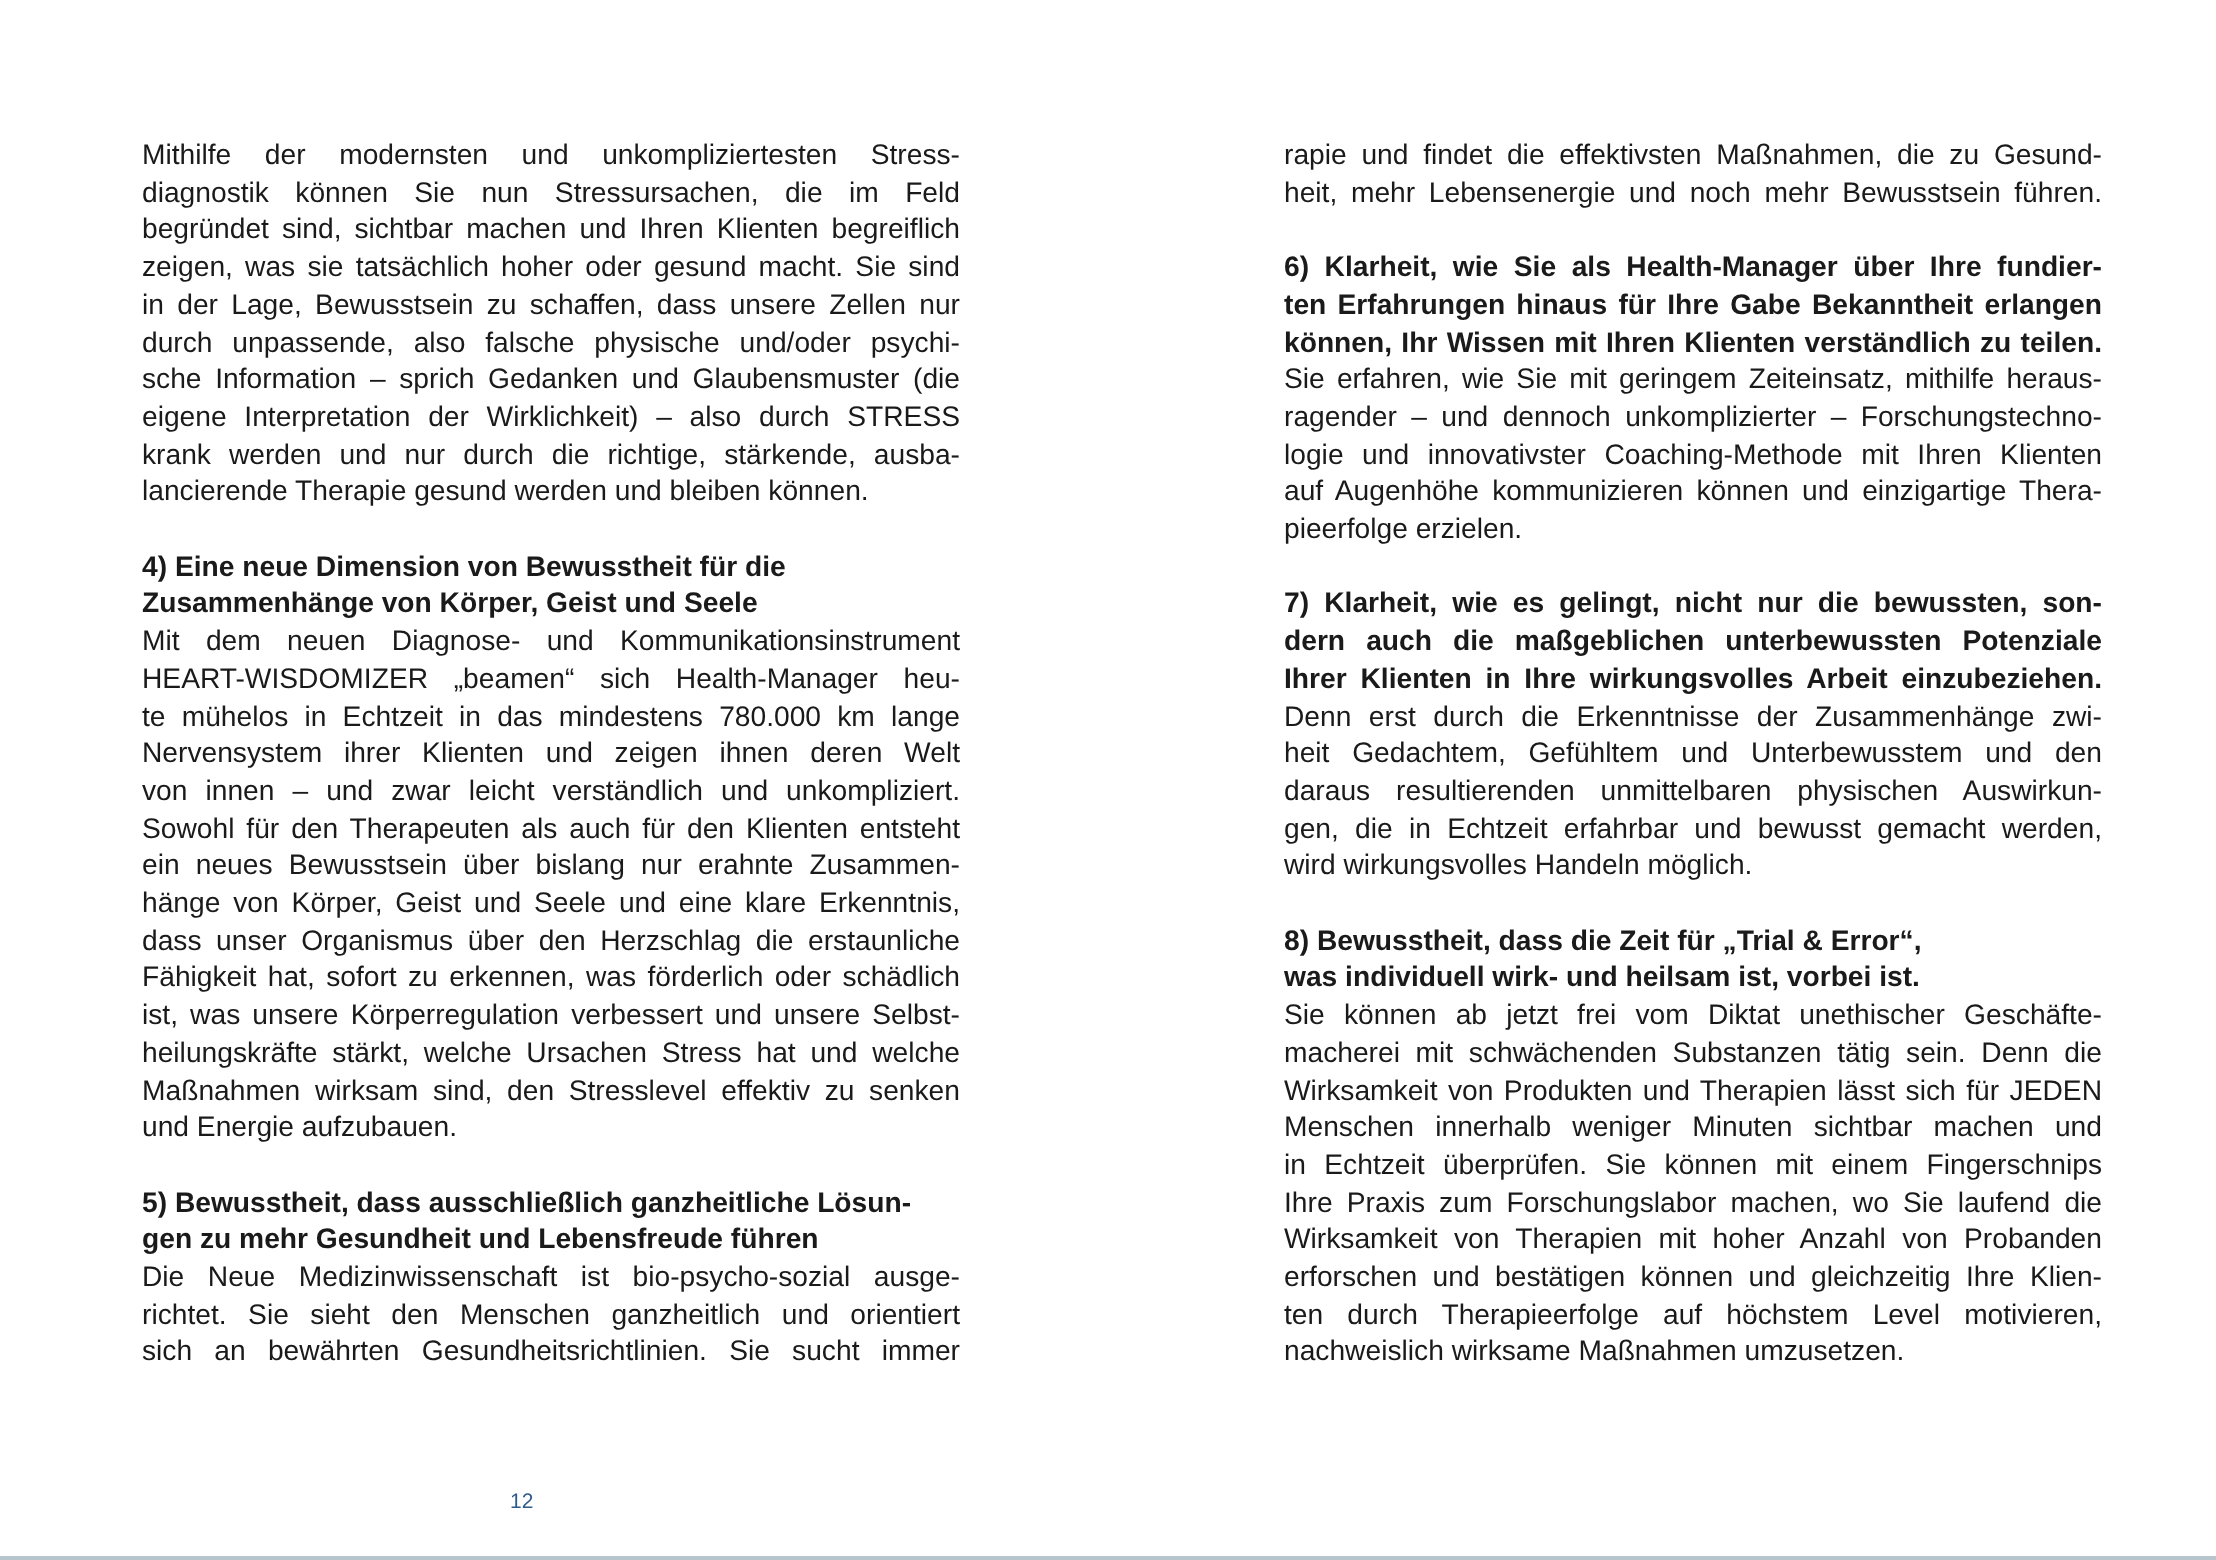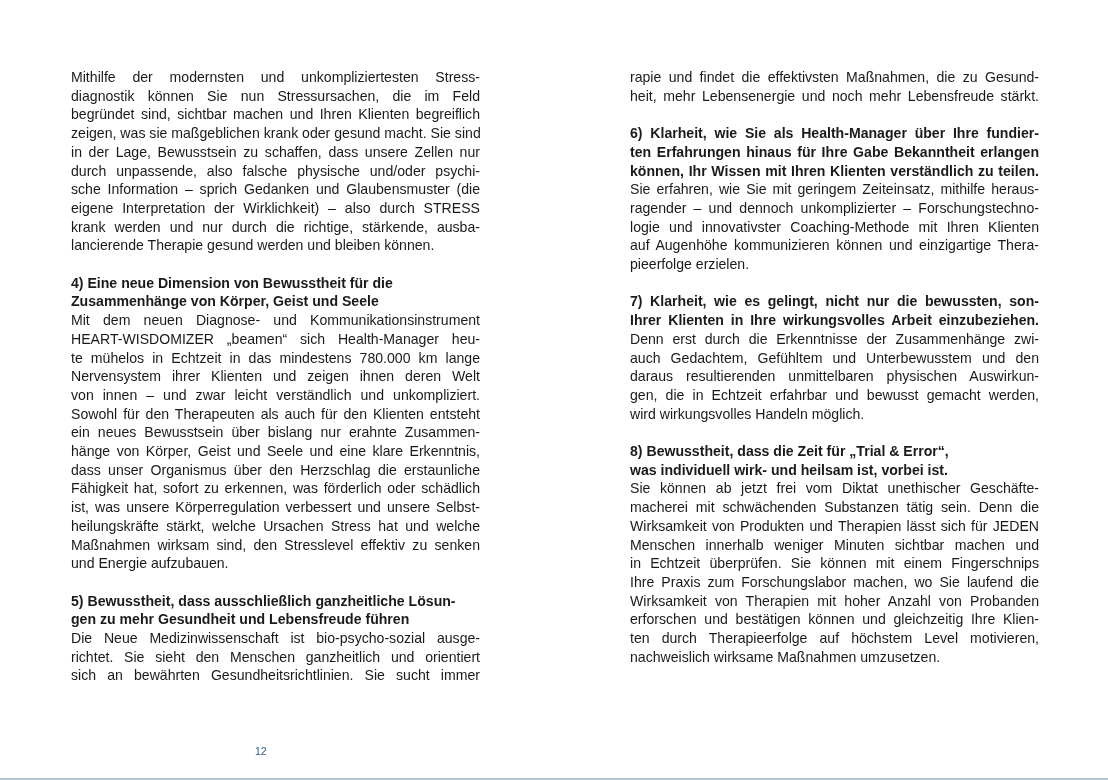--- a/index.html
+++ b/index.html
@@ -24,21 +24,21 @@
     .page-left { left: 0; }
     .page-right { left: 554px; }
     .column {
       position: absolute;
       top: 68px;
       width: 409px;
       font-size: 14.1px;
       line-height: 18.7px;
     }
     .page-left .column { left: 71px; }
-    .page-right .column { left: 76px; }
+    .page-right .column { left: 88px; }
     .para {
       margin: 0;
       text-align: justify;
       text-align-last: left;
     }
     .para .ln {
       display: block;
       text-align: justify;
       text-align-last: justify;
       white-space: nowrap;
@@ -83,21 +83,21 @@
   </style>
 </head>
 <body>
 
 <div class="page page-left">
   <div class="column" id="left-column">
       <div class="para">
         <span class="ln">Mithilfe der modernsten und unkompliziertesten Stress-</span>
         <span class="ln">diagnostik können Sie nun Stressursachen, die im Feld</span>
         <span class="ln">begründet sind, sichtbar machen und Ihren Klienten begreiflich</span>
-        <span class="ln">zeigen, was sie maßgeblichen krank oder gesund macht. Sie sind</span>
+        <span class="ln">zeigen, was sie tatsächlich hoher oder gesund macht. Sie sind</span>
         <span class="ln">in der Lage, Bewusstsein zu schaffen, dass unsere Zellen nur</span>
         <span class="ln">durch unpassende, also falsche physische und/oder psychi-</span>
         <span class="ln">sche Information – sprich Gedanken und Glaubensmuster (die</span>
         <span class="ln">eigene Interpretation der Wirklichkeit) – also durch STRESS</span>
         <span class="ln">krank werden und nur durch die richtige, stärkende, ausba-</span>
         <span class="ln last">lancierende Therapie gesund werden und bleiben können.</span>
       </div>
       <div class="gap"></div>
       <div class="heading">
         <span class="ln">4) Eine neue Dimension von Bewusstheit für die</span>
@@ -130,43 +130,44 @@
         <span class="ln">sich an bewährten Gesundheitsrichtlinien. Sie sucht immer</span>
       </div>
     </div>
   <div class="page-number">12</div>
 </div>
 
 <div class="page page-right">
   <div class="column" id="right-column">
       <div class="para">
         <span class="ln">rapie und findet die effektivsten Maßnahmen, die zu Gesund-</span>
-        <span class="ln">heit, mehr Lebensenergie und noch mehr Lebensfreude stärkt.</span>
+        <span class="ln">heit, mehr Lebensenergie und noch mehr Bewusstsein führen.</span>
       </div>
       <div class="gap"></div>
       <div class="heading justified">
         <span class="ln">6) Klarheit, wie Sie als Health-Manager über Ihre fundier-</span>
         <span class="ln">ten Erfahrungen hinaus für Ihre Gabe Bekanntheit erlangen</span>
         <span class="ln last">können, Ihr Wissen mit Ihren Klienten verständlich zu teilen.</span>
       </div>
       <div class="para">
         <span class="ln">Sie erfahren, wie Sie mit geringem Zeiteinsatz, mithilfe heraus-</span>
         <span class="ln">ragender – und dennoch unkomplizierter – Forschungstechno-</span>
         <span class="ln">logie und innovativster Coaching-Methode mit Ihren Klienten</span>
         <span class="ln">auf Augenhöhe kommunizieren können und einzigartige Thera-</span>
         <span class="ln last">pieerfolge erzielen.</span>
       </div>
       <div class="gap"></div>
       <div class="heading justified">
         <span class="ln">7) Klarheit, wie es gelingt, nicht nur die bewussten, son-</span>
+        <span class="ln">dern auch die maßgeblichen unterbewussten Potenziale</span>
         <span class="ln last">Ihrer Klienten in Ihre wirkungsvolles Arbeit einzubeziehen.</span>
       </div>
       <div class="para">
         <span class="ln">Denn erst durch die Erkenntnisse der Zusammenhänge zwi-</span>
-        <span class="ln">auch Gedachtem, Gefühltem und Unterbewusstem und den</span>
+        <span class="ln">heit Gedachtem, Gefühltem und Unterbewusstem und den</span>
         <span class="ln">daraus resultierenden unmittelbaren physischen Auswirkun-</span>
         <span class="ln">gen, die in Echtzeit erfahrbar und bewusst gemacht werden,</span>
         <span class="ln last">wird wirkungsvolles Handeln möglich.</span>
       </div>
       <div class="gap"></div>
       <div class="heading">
         <span class="ln">8) Bewusstheit, dass die Zeit für „Trial &amp; Error“,</span>
         <span class="ln last">was individuell wirk- und heilsam ist, vorbei ist.</span>
       </div>
       <div class="para">

